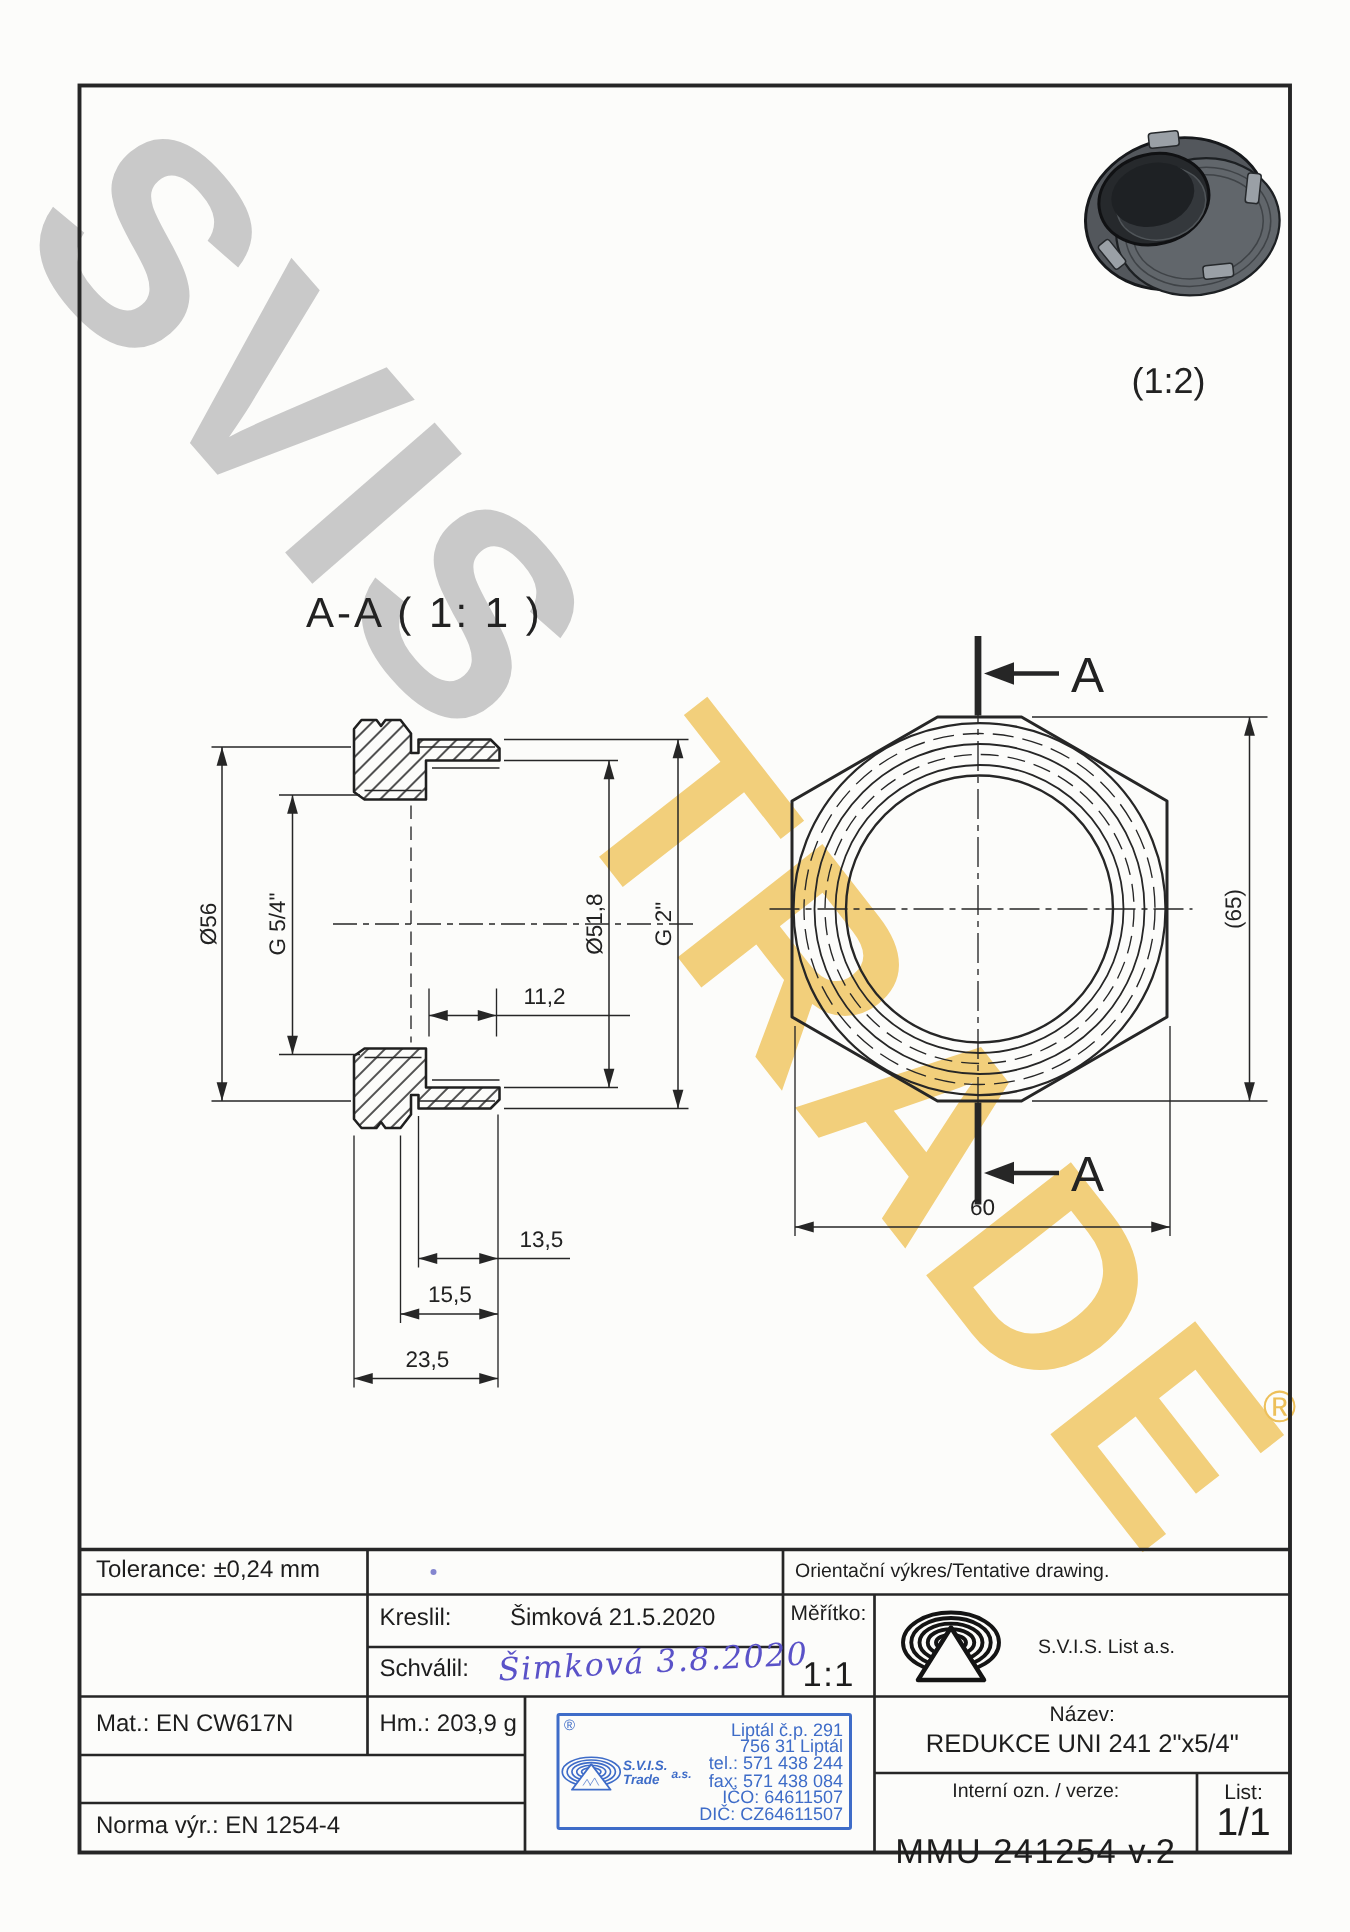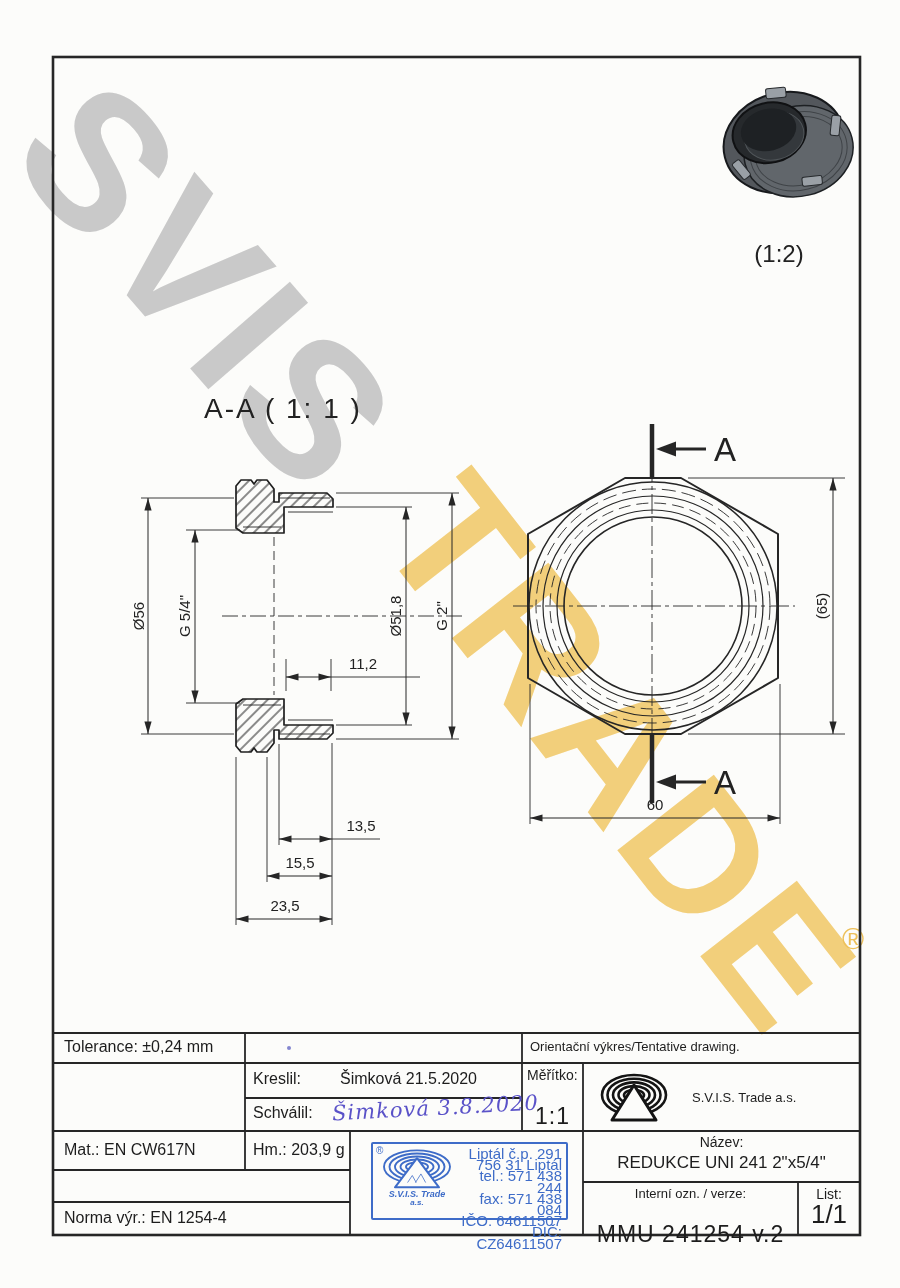--- a/index.html
+++ b/index.html
@@ -21,24 +21,24 @@
   .big{font-size:23px;letter-spacing:1px;margin-top:18px;}
   .ctr{text-align:center;}
   .sig{font-family:"DejaVu Serif",serif;font-style:italic;font-size:21px;color:#5a52c8;
        transform:rotate(-3deg);letter-spacing:1px;}
   .pen-dot{position:absolute;left:287px;top:1046px;width:4px;height:4px;border-radius:50%;
        background:#8486cf;z-index:3;}
   
   .stamp{position:absolute;left:371px;top:1142px;width:193px;height:74px;z-index:4;
        border:2px solid #3e6cc8;border-radius:2px;color:#3e6cc8;display:flex;background:rgba(255,255,255,0);}
   .stamp .reg{position:absolute;left:3px;top:1px;font-size:10px;}
-  .stamp .logo-col{width:88px;display:flex;flex-direction:column;align-items:center;padding-top:4px;}
+  .stamp .logo-col{width:88px;display:flex;flex-direction:row;align-items:center;padding-top:4px;}
   .stamp .logo-col .nm{font-size:9px;font-weight:700;font-style:italic;line-height:9px;margin-top:-2px;}
   .stamp .logo-col .nm2{font-size:8px;font-weight:700;font-style:italic;line-height:8px;}
-  .stamp .addr{flex:1;text-align:right;font-size:15px;line-height:11.2px;padding:4px 4px 0 0;}
+  .stamp .addr{flex:1;text-align:right;font-size:12px;line-height:11.2px;padding:4px 4px 0 0;}
 </style>
 </head>
 <body>
 
 <div class="wm wm1">SVIS</div>
 <div class="wm wm2">TRADE</div>
 <div class="wm-reg">®</div>
 <div class="pen-dot"></div>
 
 <svg class="cad" width="900" height="1288" viewBox="0 0 900 1288">
@@ -204,21 +204,21 @@
 <div class="tb fs16" style="left:64px;top:1038px;">Tolerance: ±0,24 mm</div>
 <div class="tb fs15" style="left:530px;top:1039px;">Orientační výkres/Tentative drawing.</div>
 
 <div class="tb fs16" style="left:253px;top:1070px;">Kreslil:</div>
 <div class="tb fs16" style="left:340px;top:1070px;">Šimková 21.5.2020</div>
 <div class="tb fs16" style="left:253px;top:1104px;">Schválil:</div>
 <div class="tb sig" style="left:332px;top:1096px;">Šimková 3.8.2020</div>
 
 <div class="tb fs14" style="left:527px;top:1067px;">Měřítko:</div>
 <div class="tb big ctr" style="left:522px;top:1085px;width:61px;">1:1</div>
-<div class="tb fs15" style="left:692px;top:1090px;">S.V.I.S. Trade a.s.</div>
+<div class="tb fs15" style="left:692px;top:1090px;">S.V.I.S. List a.s.</div>
 
 <div class="tb fs16" style="left:64px;top:1141px;">Mat.: EN CW617N</div>
 <div class="tb fs16" style="left:253px;top:1141px;">Hm.: 203,9 g</div>
 <div class="tb fs16" style="left:64px;top:1209px;">Norma výr.: EN 1254-4</div>
 
 <div class="tb fs14 ctr" style="left:583px;top:1134px;width:277px;">Název:</div>
 <div class="tb fs17 ctr" style="left:583px;top:1153px;width:277px;">REDUKCE UNI 241 2"x5/4"</div>
 <div class="tb fs15 ctr" style="left:583px;top:1186px;width:215px;">Interní ozn. / verze:</div>
 <div class="tb big ctr" style="left:583px;top:1203px;width:215px;">MMU 241254 v.2</div>
 <div class="tb fs14 ctr" style="left:798px;top:1186px;width:62px;">List:</div>

